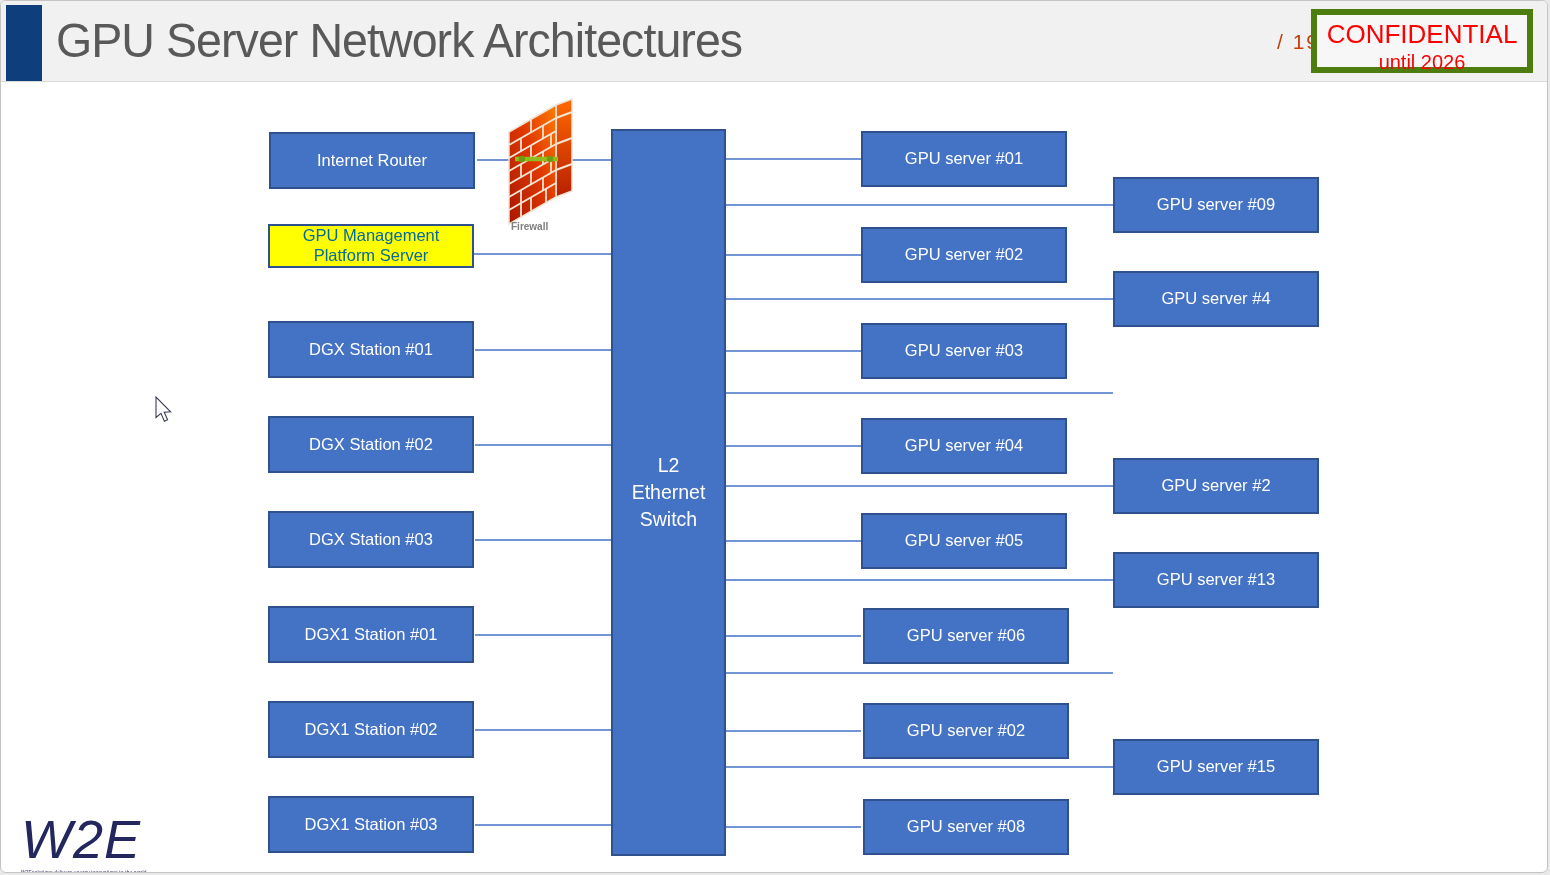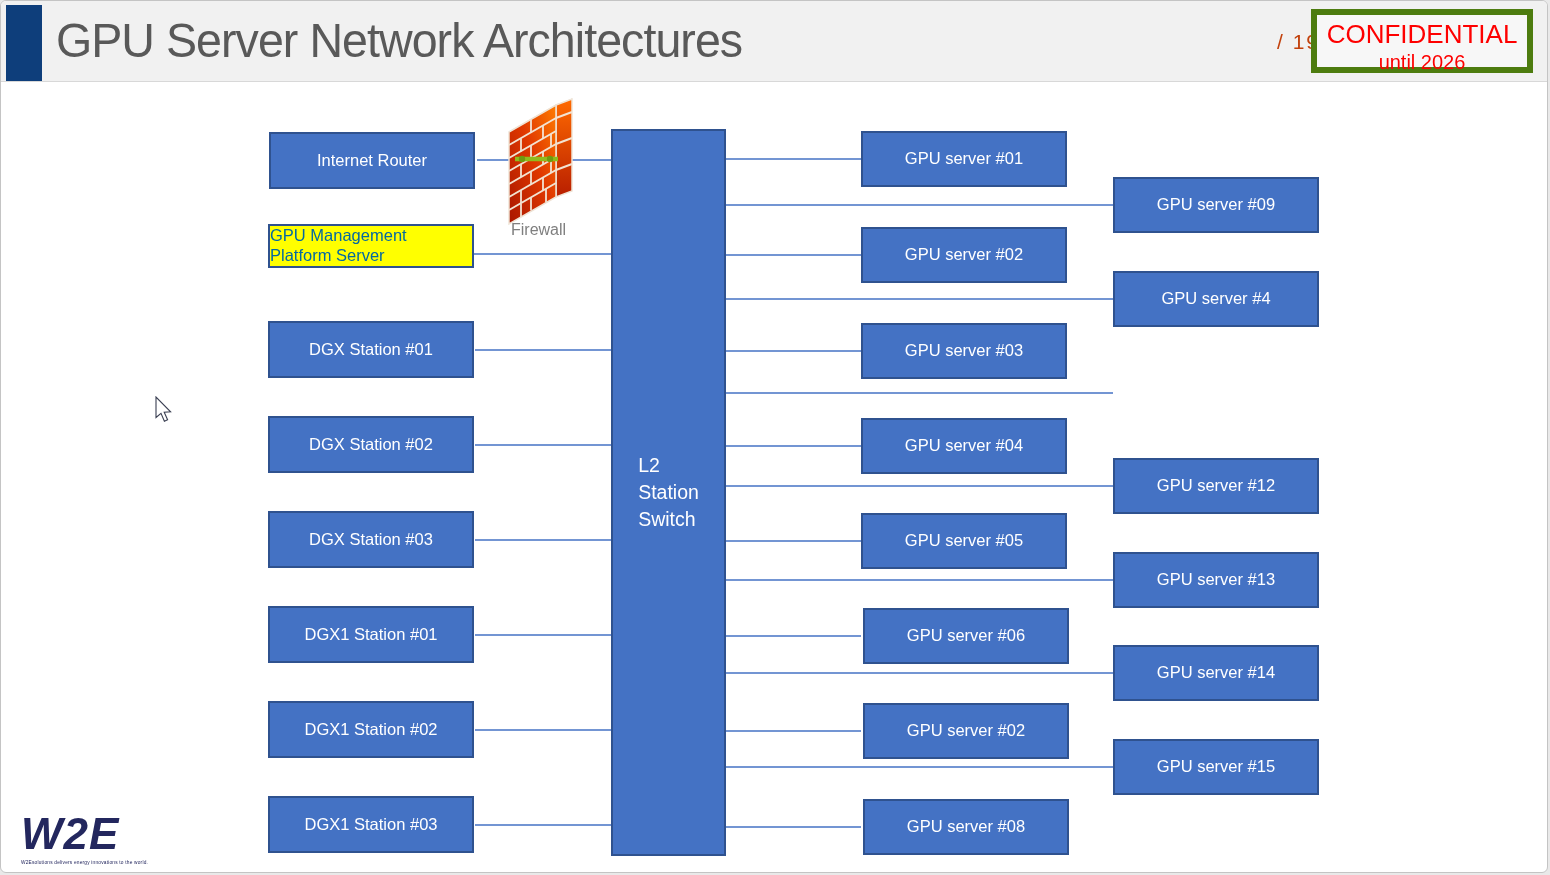--- a/index.html
+++ b/index.html
@@ -17,32 +17,32 @@
   .confidential { position:absolute; left:1310px; top:8px; width:222px; height:64px;
                   border:6px solid #4d7c0f; background:#f7f7f7; color:#fe0000; text-align:center; }
   .confidential .l1 { font-size:26px; margin-top:4px; letter-spacing:0; }
   .confidential .l2 { font-size:20px; margin-top:1px; }
 
   
   .diagram { position:absolute; left:0; top:81px; width:1550px; height:792px; }
   .wires { position:absolute; left:0; top:0; width:1550px; height:792px; }
 
   .node { position:absolute; width:206px; height:57px; background:#4472c4; border:2px solid #2f528f;
-          color:#ffffff; display:flex; align-items:center; justify-content:center; text-align:left;
+          color:#ffffff; display:flex; align-items:center; justify-content:center; text-align:center;
           font-size:16.5px; line-height:1.2; }
   .node.h56 { height:56px; }
   .node.highlight { background:#ffff00; color:#0369a1; height:44px; border-width:2.5px; }
   .node.switch { left:610px; top:47px; width:115px; height:727px; font-size:19.5px; line-height:1.38; }
   .prewrap { white-space:pre-line; }
 
   .firewall { position:absolute; left:500px; top:15px; width:80px; height:150px; }
-  .fw-label { position:absolute; left:10px; top:124px; font-size:16px; font-weight:normal; color:#7f7f7f; }
+  .fw-label { position:absolute; left:10px; top:124px; font-size:10px; font-weight:bold; color:#7f7f7f; }
 
   .logo { position:absolute; left:20px; top:730px; width:130px; color:#23275e; }
-  .logo-text { font-size:44px; font-weight:bold; font-style:italic; letter-spacing:1px; line-height:1; }
+  .logo-text { font-size:54px; font-weight:normal; font-style:italic; letter-spacing:1px; line-height:1; }
   .logo-tagline { font-size:4.8px; margin-top:4px; letter-spacing:.2px; color:#23275e; }
 
   .cursor { position:absolute; left:153px; top:314px; }
 </style>
 </head>
 <body>
 
 <div class="page">
 
   <div class="header">
@@ -158,21 +158,21 @@
         </g>
         <line x1="14" y1="62" x2="57" y2="62" stroke="#8fbc1e" stroke-width="4.5"></line>
         <circle cx="21" cy="62" r="3.2" fill="#6f9a10"></circle>
         <circle cx="49" cy="62" r="3.2" fill="#6f9a10"></circle>
       </svg>
       <div class="fw-label">Firewall</div>
     </div>
 
     <div class="node switch">
       <span class="prewrap">L2
-Station
+Ethernet
 Switch</span>
     </div>
 
     <div class="node h56" style="left:860px;top:49px">
         <span>GPU server #01</span>
       </div>
     <div class="node h56" style="left:860px;top:145px">
         <span>GPU server #02</span>
       </div>
     <div class="node h56" style="left:860px;top:241px">
@@ -194,27 +194,24 @@
         <span>GPU server #08</span>
       </div>
 
     <div class="node h56" style="left:1112px;top:95px">
         <span>GPU server #09</span>
       </div>
     <div class="node h56" style="left:1112px;top:189px">
         <span>GPU server #4</span>
       </div>
     <div class="node h56" style="left:1112px;top:376px">
-        <span>GPU server #12</span>
+        <span>GPU server #2</span>
       </div>
     <div class="node h56" style="left:1112px;top:470px">
         <span>GPU server #13</span>
-      </div>
-    <div class="node h56" style="left:1112px;top:563px">
-        <span>GPU server #14</span>
       </div>
     <div class="node h56" style="left:1112px;top:657px">
         <span>GPU server #15</span>
       </div>
 
     <div class="logo">
       <div class="logo-text">W2E</div>
       <div class="logo-tagline">W2Esolutions delivers energy innovations to the world.</div>
     </div>
 

